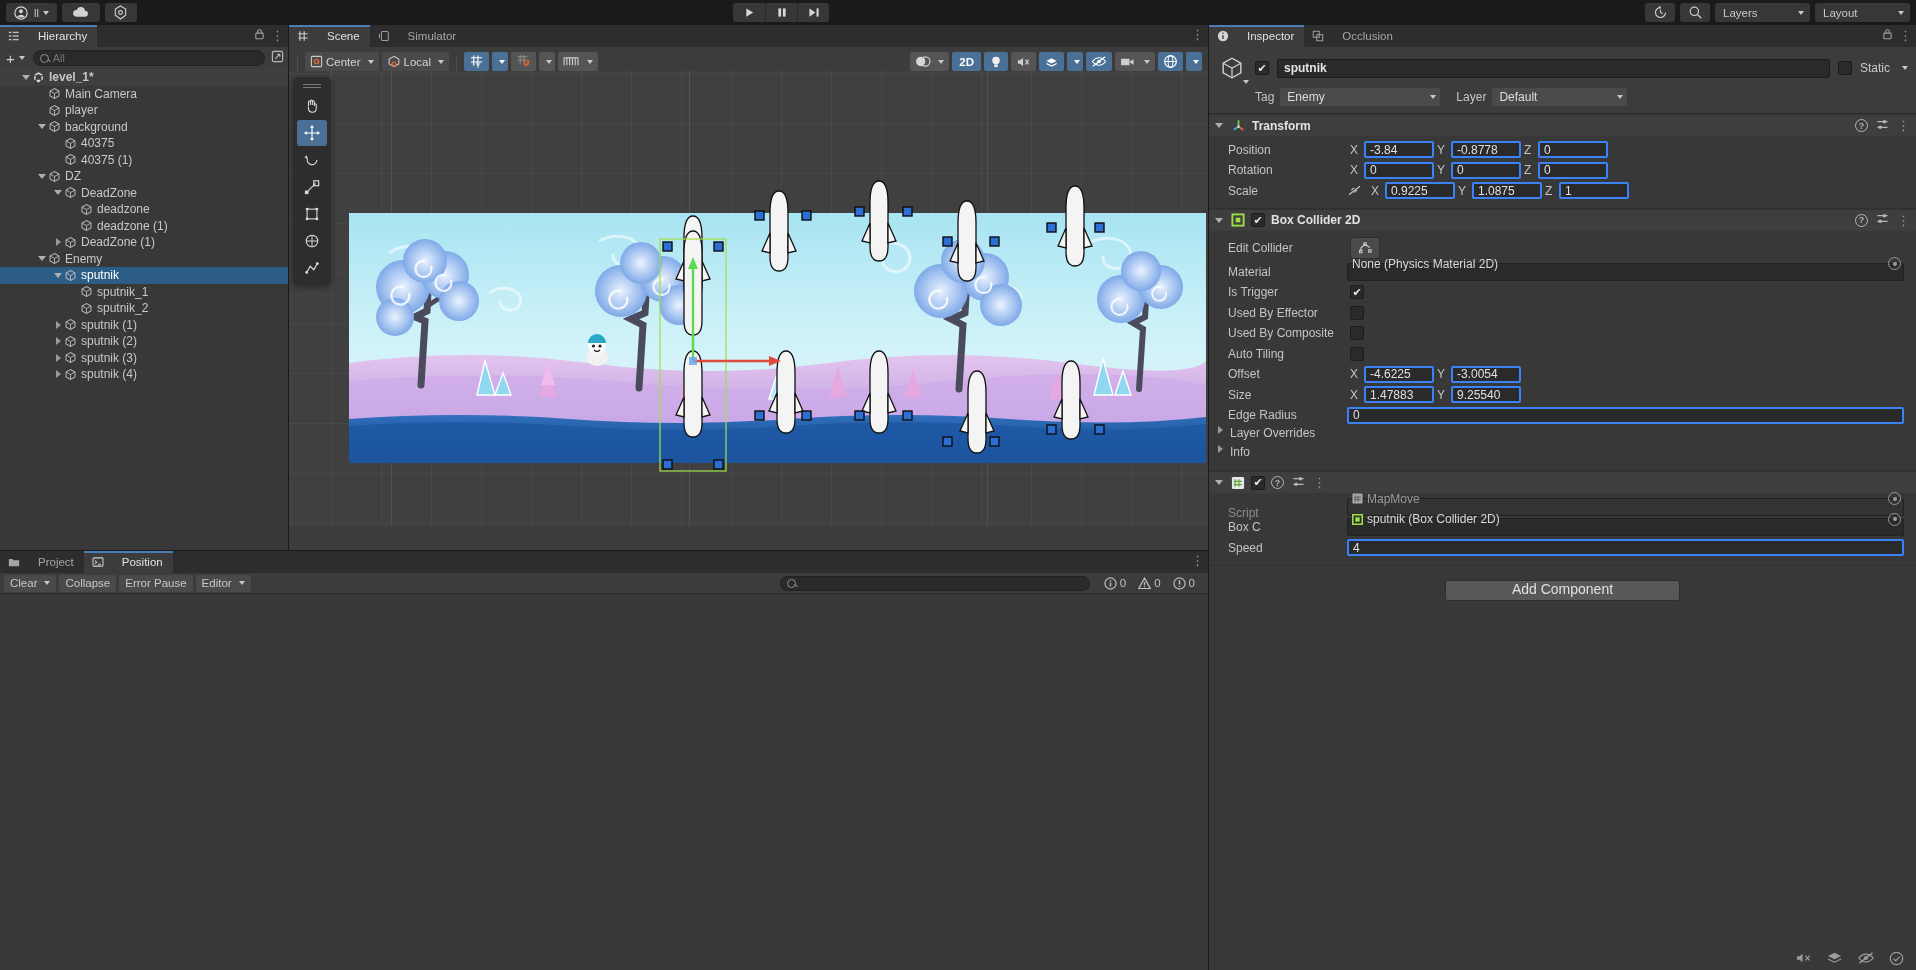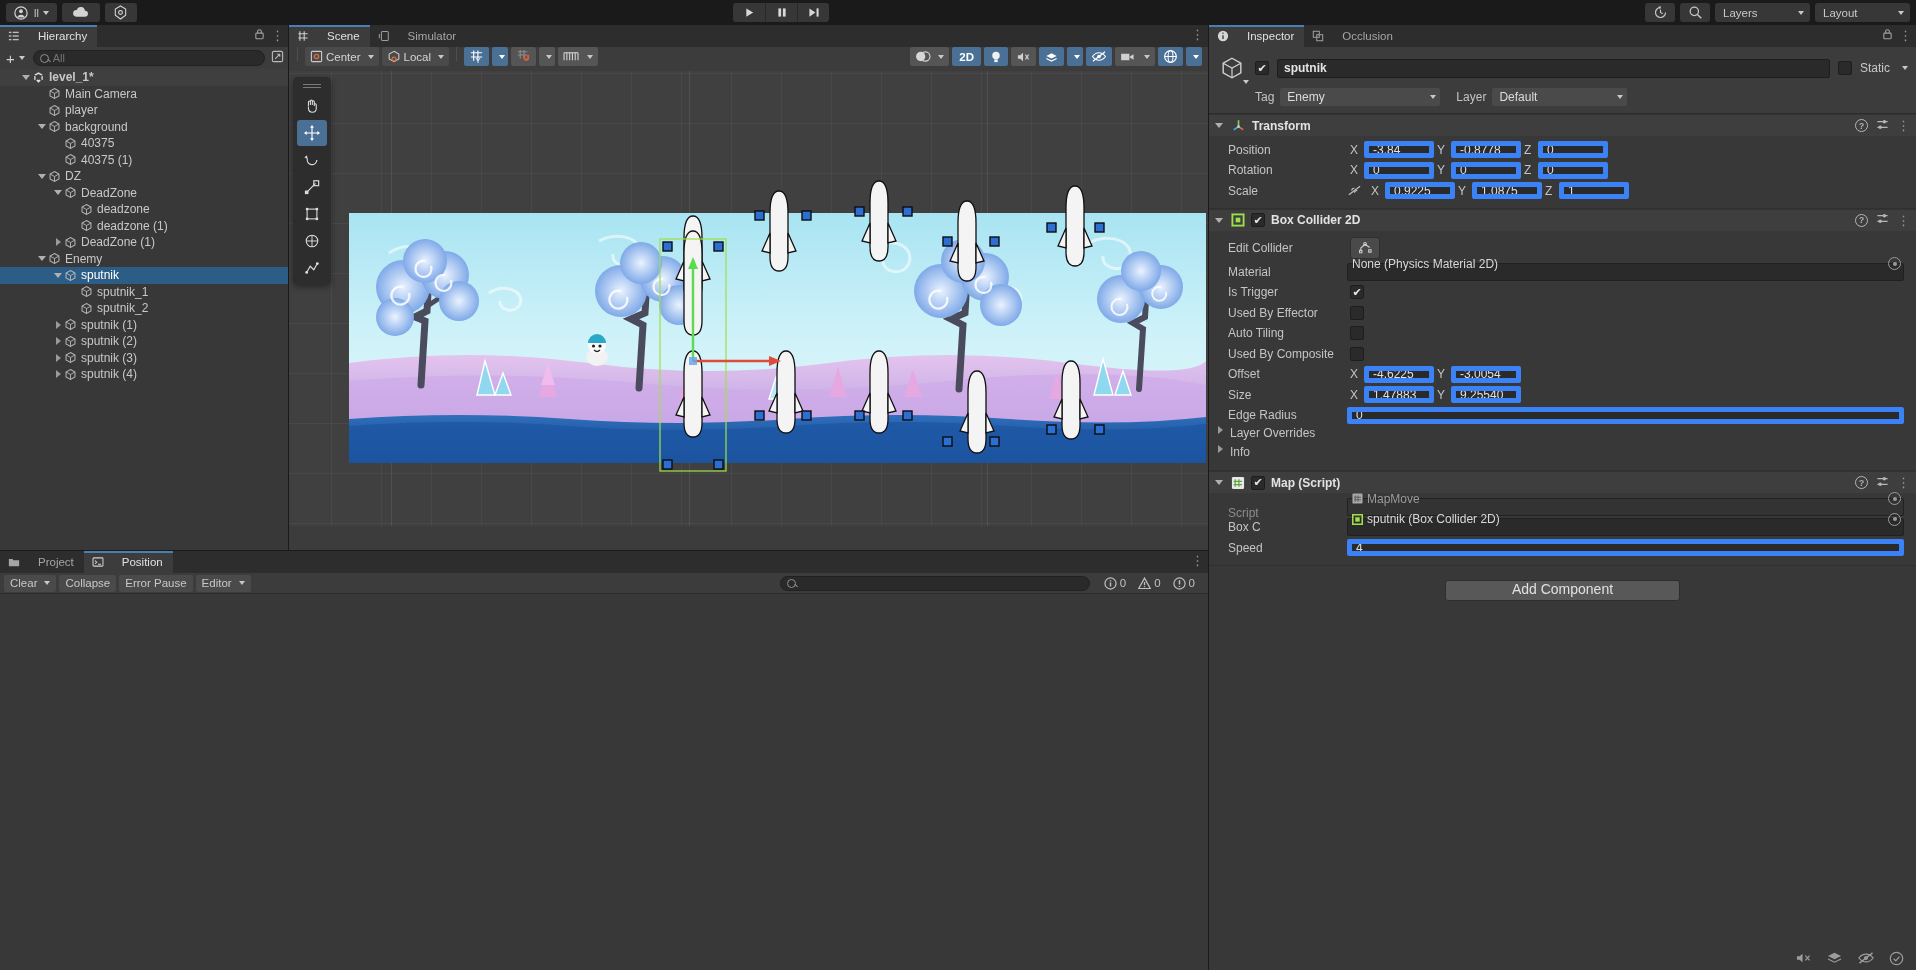--- a/index.html
+++ b/index.html
@@ -69,21 +69,21 @@
   .hrow.sel { background:#2c5d87; color:#fff; }
   .hrow.root { background:#3f3f3f; font-weight:bold; }
   .tri { width:12px; flex:none; display:flex; align-items:center; justify-content:center; }
   .tri-d { width:0;height:0;border-left:4px solid transparent;border-right:4px solid transparent;border-top:5px solid #b0b0b0; }
   .tri-r { width:0;height:0;border-top:4px solid transparent;border-bottom:4px solid transparent;border-left:5px solid #9a9a9a; }
   .cube-ico { width:13px;height:13px; margin-right:4px; flex:none; }
   .unity-ico { width:13px;height:13px;margin-right:4px;flex:none; }
 
   
   #scene { left:289px; top:25px; width:919px; height:525px; background:#3c3c3c; }
-  .scene-toolbar { height:24px; background:#3c3c3c; display:flex; align-items:flex-start; padding:0 4px; gap:3px; position:relative; }
+  .scene-toolbar { height:24px; background:#3c3c3c; display:flex; align-items:flex-end; padding:0 4px; gap:3px; position:relative; }
   .stb {
     height:19px; background:#4a4a4a; border-radius:2px; display:flex; align-items:center;
     padding:0 5px; gap:3px; color:#d4d4d4; font-size:11.5px; cursor:pointer;
   }
   .stb.blue { background:#4a7096; }
   .stb.grey { background:#555; }
   .vsep { width:1px; height:14px; background:#4f4f4f; margin:0 4px; }
   .scene-right { position:absolute; right:6px; display:flex; align-items:center; gap:3px; }
   .scene-view { position:absolute; left:0; top:46px; right:0; bottom:24px; background:#404040; overflow:hidden; }
   .grid-bg {
@@ -151,21 +151,21 @@
   .comp-title { font-weight:bold; color:#e2e2e2; font-size:12px; flex:1; }
   .comp-icons { display:flex; align-items:center; gap:8px; color:#b0b0b0; }
   .help-ic { width:13px;height:13px;border:1.3px solid #b6b6b6;border-radius:50%;display:flex;align-items:center;justify-content:center;font-size:9px;font-weight:bold;cursor:pointer; }
   .comp-body { padding:4px 6px 6px 0; background:#383838; }
   .prow { display:flex; align-items:center; height:19px; margin-bottom:1.5px; }
   .plabel { width:138px; padding-left:19px; color:#c4c4c4; font-size:12px; flex:none; }
   .plabel.dim { color:#8c8c8c;margin-top:12px; }
   .pfields { flex:1; display:flex; align-items:center; gap:0; }
   .axis { width:17px; text-align:left; color:#c4c4c4; font-size:12px; flex:none; padding-left:3px; }
   .numf {
-    height:17px; background:#2a2a2a; border:5px solid #3b82f6; border-radius:2px;
+    height:17px; background:#2a2a2a; border:2px solid #3b82f6; border-radius:2px;
     color:#e0e0e0; font-size:12px; padding:0 4px; display:flex; align-items:center;
     overflow:hidden; white-space:nowrap; width:70px; flex:none;
   }
   .numf.wide { flex:1; width:auto; }
   .objf {
     height:17px; background:#2a2a2a; border:1px solid #212121; border-radius:2px;
     color:#d8d8d8; font-size:12px; padding:0 2px 16px 4px; display:flex; align-items:center;
     justify-content:space-between; flex:1; gap:4px; cursor:pointer;
   }
   .objf.dim { background:#333; color:#9a9a9a; }
@@ -1172,27 +1172,27 @@
                   <span class="chk on" style="margin-left:3px;"></span>
                 </div>
               </div>
               <div class="prow">
                 <div class="plabel">Used By Effector</div>
                 <div class="pfields">
                   <span class="chk " style="margin-left:3px;"></span>
                 </div>
               </div>
               <div class="prow">
+                <div class="plabel">Used By Composite</div>
+                <div class="pfields">
+                  <span class="chk " style="margin-left:3px;"></span>
+                </div>
+              </div>
+              <div class="prow">
                 <div class="plabel">Auto Tiling</div>
-                <div class="pfields">
-                  <span class="chk " style="margin-left:3px;"></span>
-                </div>
-              </div>
-              <div class="prow">
-                <div class="plabel">Used By Composite</div>
                 <div class="pfields">
                   <span class="chk " style="margin-left:3px;"></span>
                 </div>
               </div>
               <div class="prow">
                 <div class="plabel">Offset</div>
                 <div class="pfields">
                   <span class="axis">X</span>
                   <span class="numf">-4.6225</span>
                   <span class="axis">Y</span>
@@ -1233,21 +1233,20 @@
               <span class="tri">
                 <i class="tri-d"></i>
               </span>
               <span style="display:flex;align-items:center;">
                 <svg width="14" height="14" viewBox="0 0 15 15">
                   <rect x="1" y="1" width="13" height="13" rx="1.5" fill="#e8e8e8"></rect>
                   <path d="M4.5 3.5v8M8.5 3.5v8M2.8 5.8h9M2.8 9.2h9" stroke="#5aa83c" stroke-width="1.3"></path>
                 </svg>
               </span>
               <span class="chk on"></span>
-              <span class="comp-title">Map (Script)</span>
               <span class="comp-icons">
                 <span class="help-ic">?</span>
                 <span><svg width="13" height="13" viewBox="0 0 14 14">
                     <path d="M1.5 4h11M1.5 10h11" stroke="#b6b6b6" stroke-width="1.3"></path>
                     <circle cx="9" cy="4" r="1.8" fill="#b6b6b6"></circle>
                     <circle cx="4.5" cy="10" r="1.8" fill="#b6b6b6"></circle>
                   </svg></span>
                 <span class="kebab">⋮</span>
               </span>
             </div>

